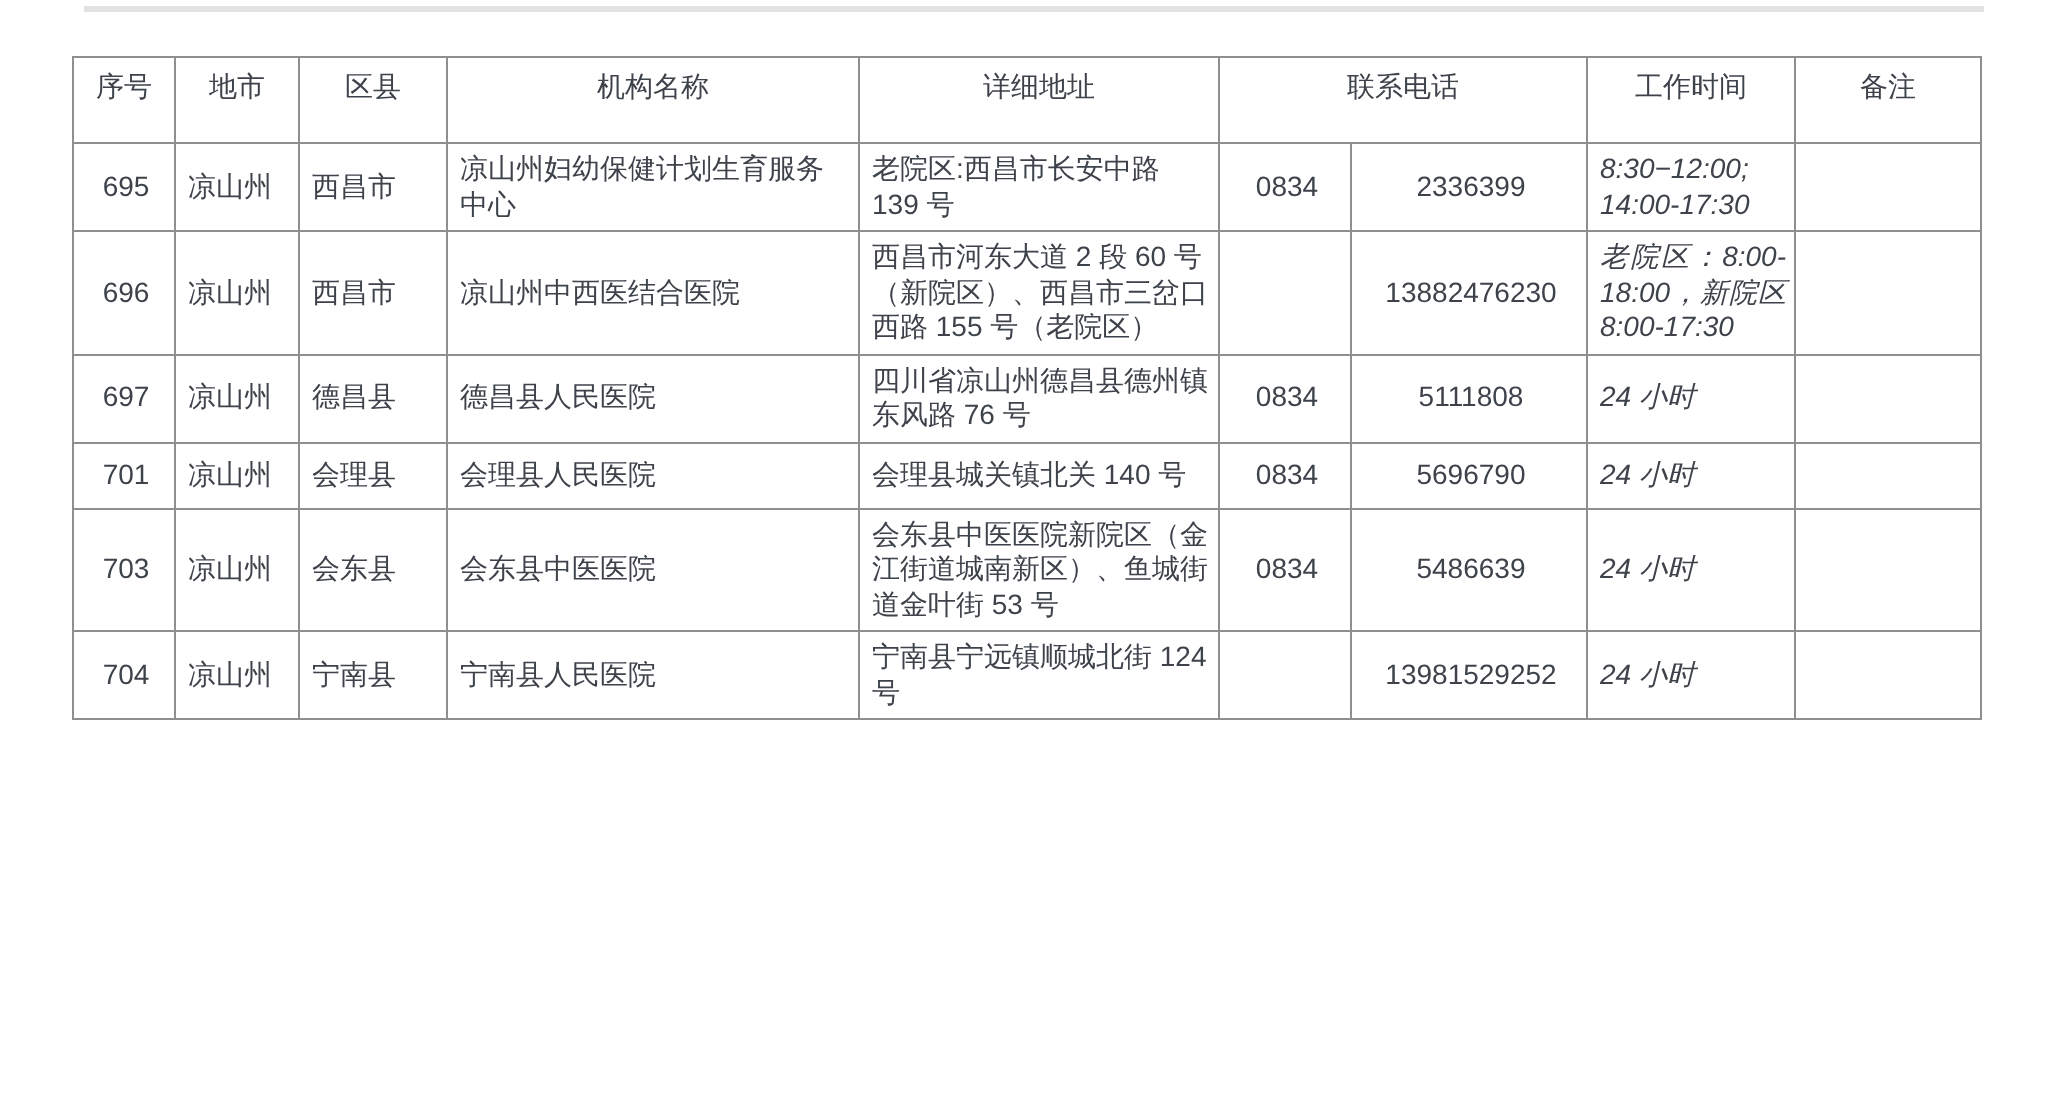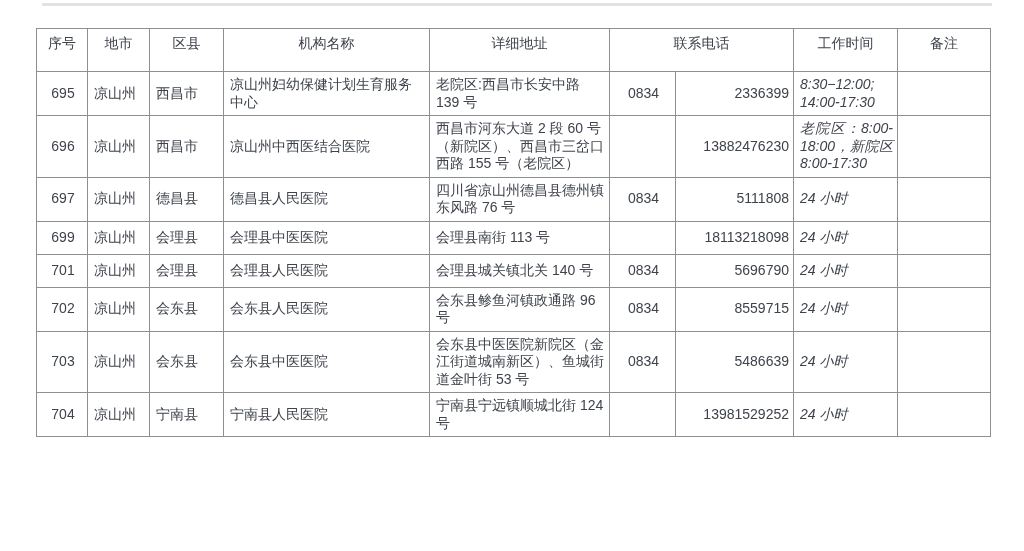--- a/index.html
+++ b/index.html
@@ -66,21 +66,21 @@
   col.c-area   { width: 66px; }
   col.c-phone  { width: 118px; }
   col.c-hours  { width: 104px; }
   col.c-remark { width: 93px; }
 
   td.cell-no   { text-align: center; padding-left: 2px; }
   td.cell-city, td.cell-county { text-align: left; padding-left: 9px; }
   td.cell-name { text-align: left; padding-left: 8px; padding-right: 6px; }
   td.cell-addr { text-align: left; padding-left: 6px; padding-right: 4px; }
   td.cell-area { text-align: center; }
-  td.cell-phone { text-align: right; padding-left: 13px; }
+  td.cell-phone { text-align: center; padding-left: 13px; }
   td.cell-hours { text-align: left; padding-left: 8px; padding-right: 6px; font-style: italic; }
   td.cell-hours.justify { text-align: justify; text-justify: inter-character; }
   td.cell-remark { text-align: center; }
 </style>
 </head>
 <body>
 
 <div class="page">
   <div class="top-artifact"></div>
 
@@ -137,49 +137,27 @@
       <td class="cell-city">凉山州</td>
       <td class="cell-county">德昌县</td>
       <td class="cell-name">德昌县人民医院</td>
       <td class="cell-addr">四川省凉山州德昌县德州镇东风路 76 号</td>
       <td class="cell-area">0834</td>
       <td class="cell-phone">5111808</td>
       <td class="cell-hours">24 小时</td>
       <td class="cell-remark"></td>
     </tr>
           <tr>
-      <td class="cell-no">699</td>
-      <td class="cell-city">凉山州</td>
-      <td class="cell-county">会理县</td>
-      <td class="cell-name">会理县中医医院</td>
-      <td class="cell-addr">会理县南街 113 号</td>
-      <td class="cell-area"></td>
-      <td class="cell-phone">18113218098</td>
-      <td class="cell-hours">24 小时</td>
-      <td class="cell-remark"></td>
-    </tr>
-          <tr>
       <td class="cell-no">701</td>
       <td class="cell-city">凉山州</td>
       <td class="cell-county">会理县</td>
       <td class="cell-name">会理县人民医院</td>
       <td class="cell-addr">会理县城关镇北关 140 号</td>
       <td class="cell-area">0834</td>
       <td class="cell-phone">5696790</td>
-      <td class="cell-hours">24 小时</td>
-      <td class="cell-remark"></td>
-    </tr>
-          <tr>
-      <td class="cell-no">702</td>
-      <td class="cell-city">凉山州</td>
-      <td class="cell-county">会东县</td>
-      <td class="cell-name">会东县人民医院</td>
-      <td class="cell-addr">会东县鲹鱼河镇政通路 96 号</td>
-      <td class="cell-area">0834</td>
-      <td class="cell-phone">8559715</td>
       <td class="cell-hours">24 小时</td>
       <td class="cell-remark"></td>
     </tr>
           <tr>
       <td class="cell-no">703</td>
       <td class="cell-city">凉山州</td>
       <td class="cell-county">会东县</td>
       <td class="cell-name">会东县中医医院</td>
       <td class="cell-addr">会东县中医医院新院区（金江街道城南新区）、鱼城街道金叶街 53 号</td>
       <td class="cell-area">0834</td>

